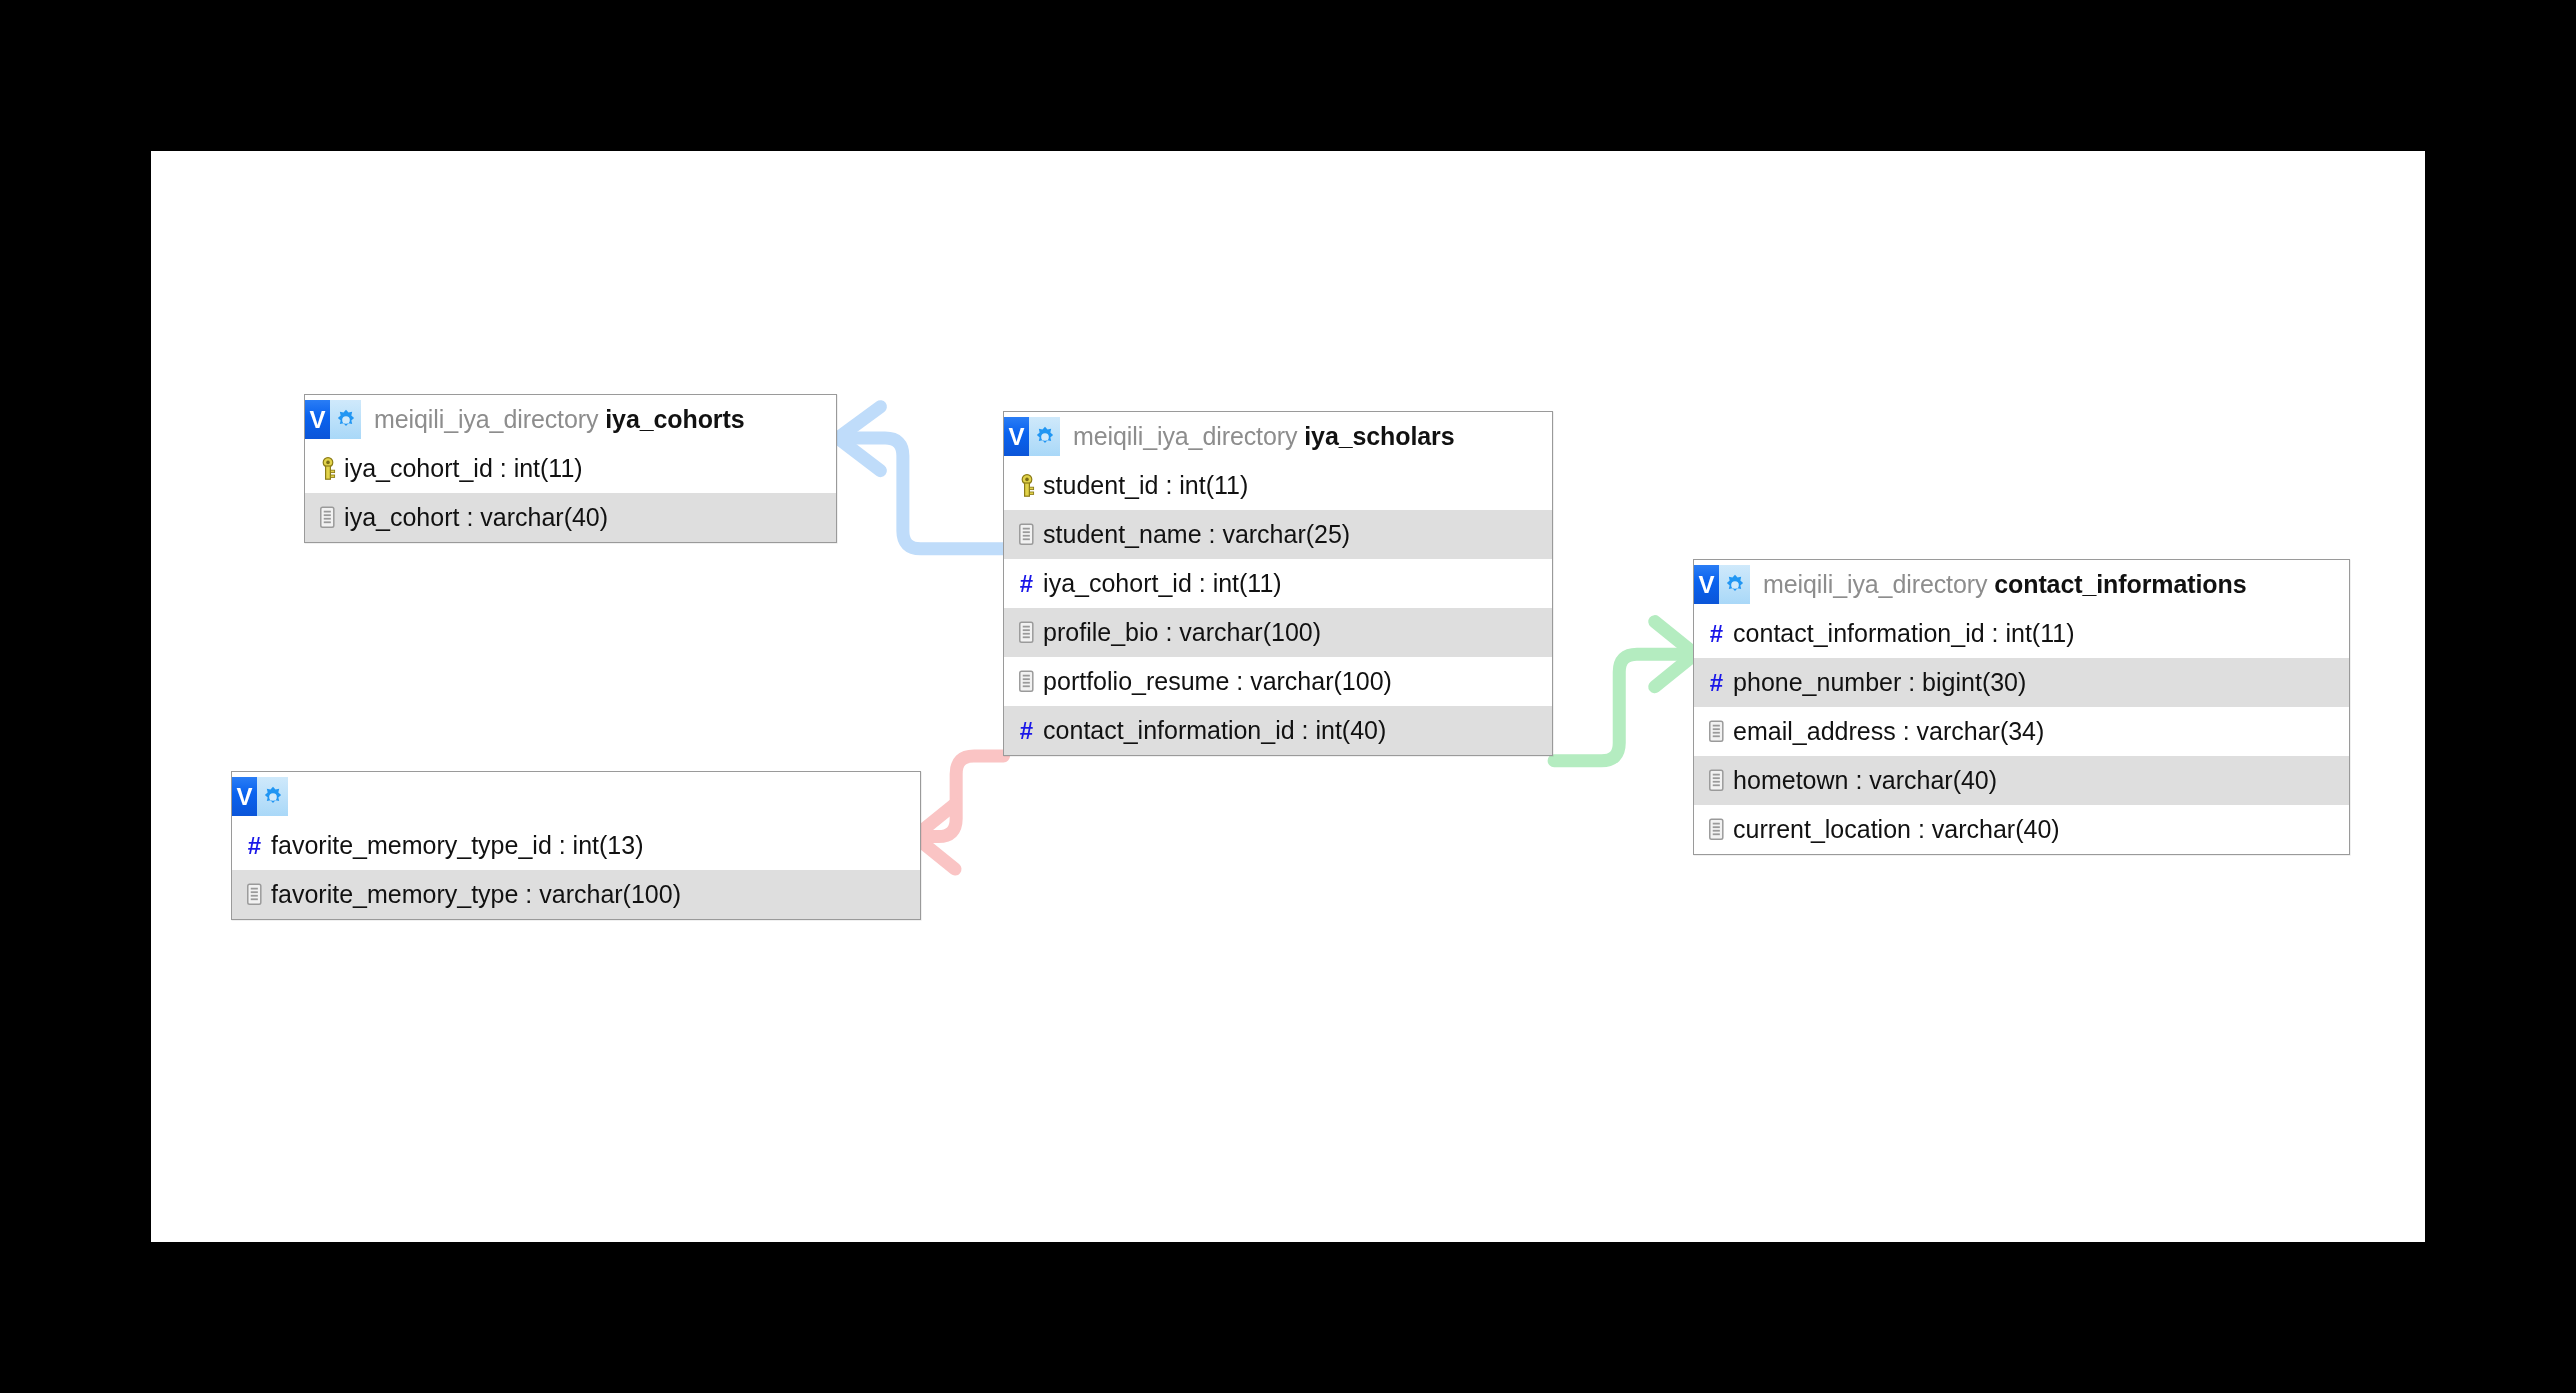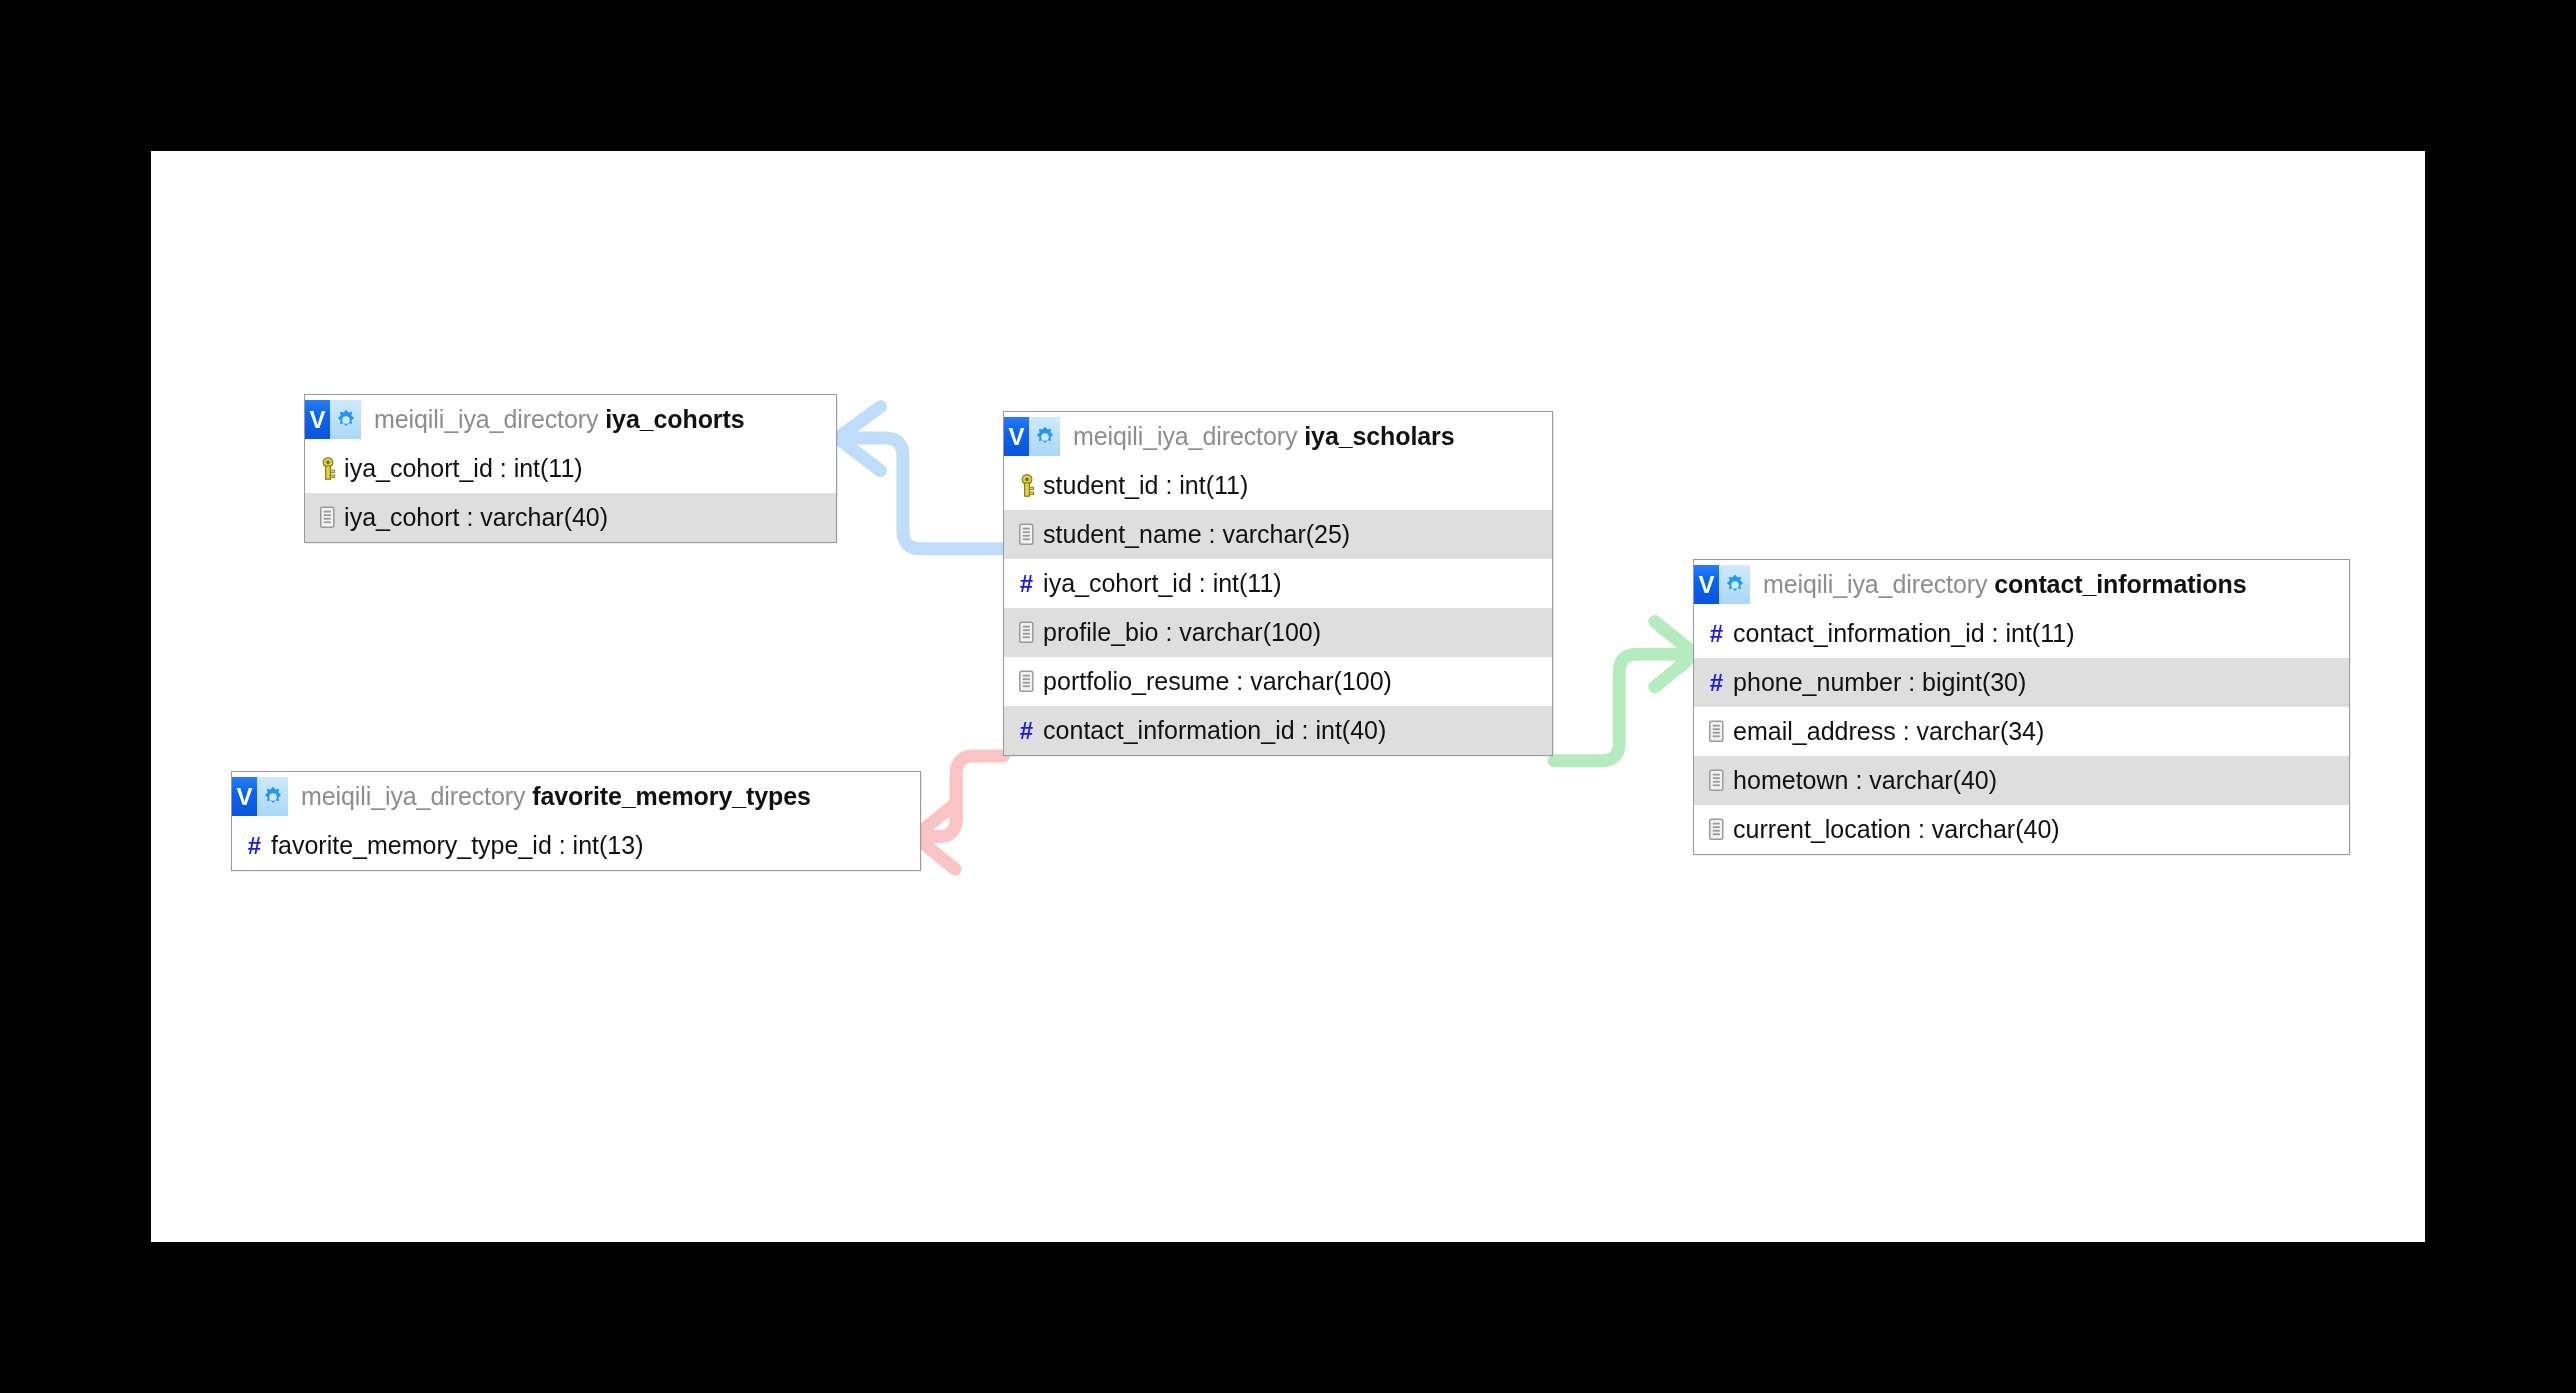--- a/index.html
+++ b/index.html
@@ -319,25 +319,36 @@
         <div class="entity-header">
           <div class="hdr-badge">
             <div class="hdr-v">V</div>
             <div class="hdr-gear">
               <svg width="24" height="24" viewBox="0 0 40 40">
                 <path d="M20 3 l4.2 4.6 6.1-1.4 -1.4 6.1 4.6 4.2 -4.6 4.2 1.4 6.1 -6.1-1.4 -4.2 4.6 -4.2-4.6 -6.1 1.4 1.4-6.1 -4.6-4.2 4.6-4.2 -1.4-6.1 6.1 1.4z" fill="#2196f3"></path>
                 <circle cx="20" cy="20" r="6.4" fill="#cfe9fb"></circle>
               </svg>
             </div>
           </div>
-          <div class="hdr-text"><span>meiqili_iya_directory</span> <span class="tname">favorite_memory_types</span></div>
         </div>
         <div class="attr">
           <span class="aicon">
             <span class="hash">#</span>
           </span>
           <span class="atext">favorite_memory_type_id : int(13)</span>
+        </div>
+        <div class="attr alt">
+          <span class="aicon">
+            <svg width="16.6" height="22.5" viewBox="0 0 28 38">
+              <rect x="3" y="2" width="22" height="34" rx="3" fill="#f2f2f2" stroke="#9a9a9a" stroke-width="2.5"></rect>
+              <rect x="8" y="8" width="12" height="3" fill="#9a9a9a"></rect>
+              <rect x="8" y="14" width="12" height="3" fill="#9a9a9a"></rect>
+              <rect x="8" y="20" width="12" height="3" fill="#9a9a9a"></rect>
+              <rect x="8" y="26" width="12" height="3" fill="#9a9a9a"></rect>
+            </svg>
+          </span>
+          <span class="atext">favorite_memory_type : varchar(100)</span>
         </div>
       </div>
     </div>
 
 </div>
 
 
 </body></html>

